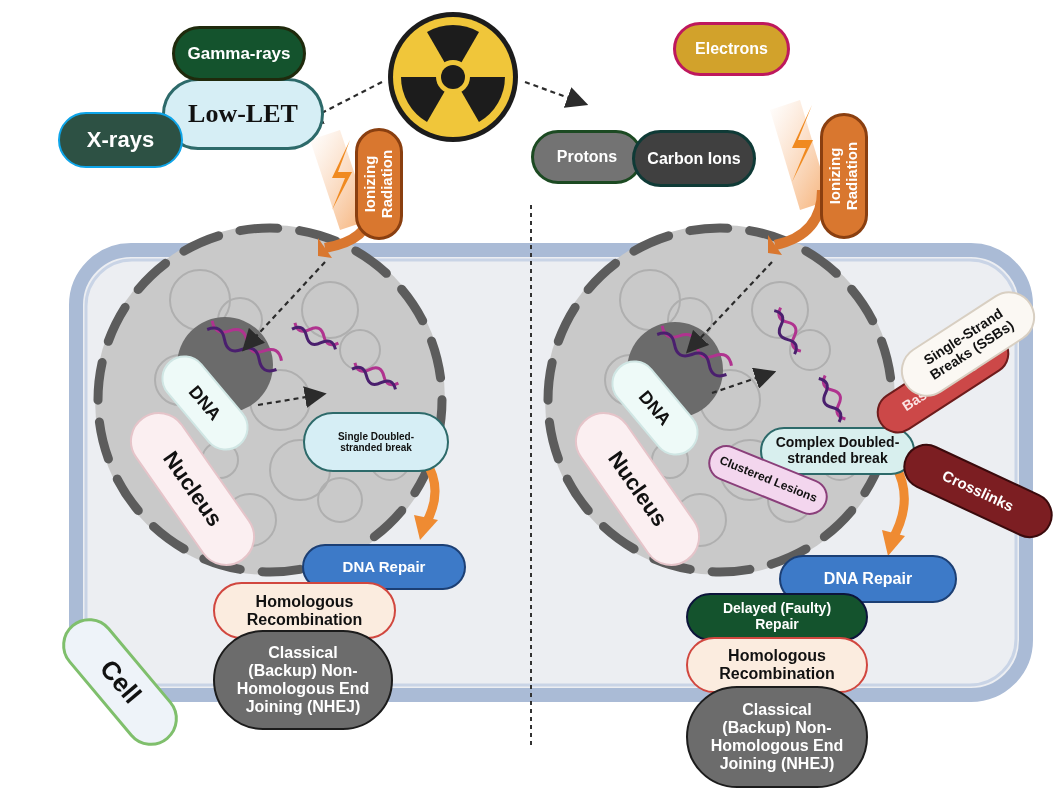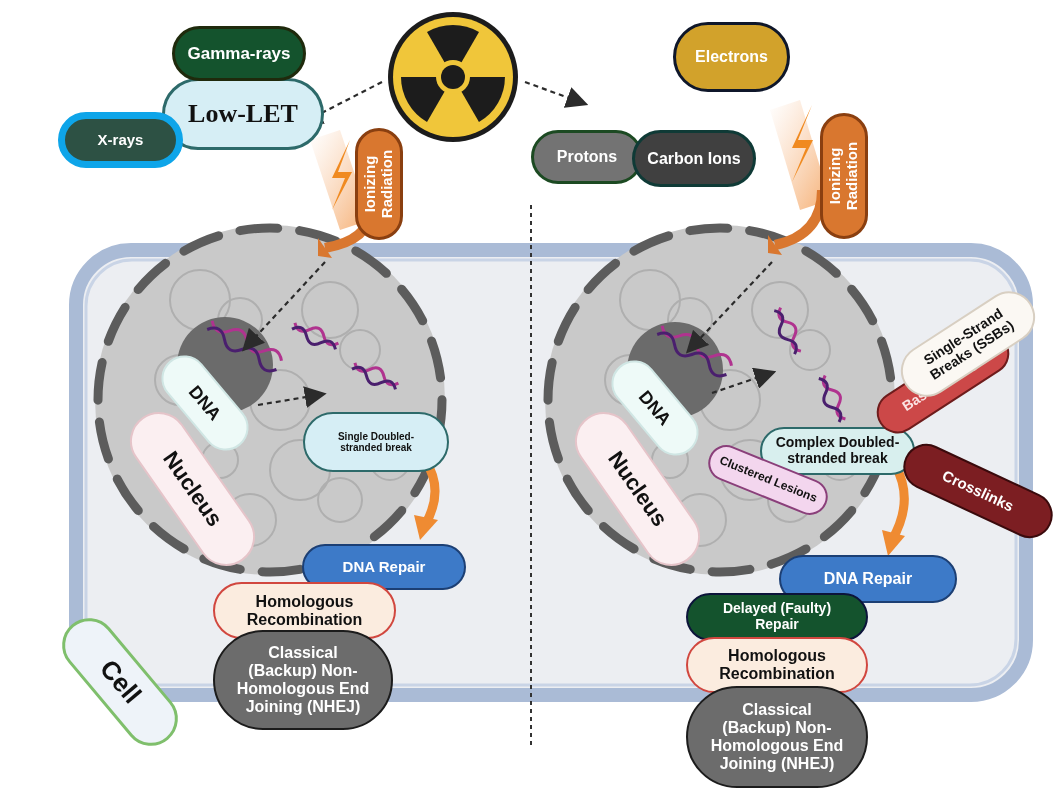--- a/index.html
+++ b/index.html
@@ -116,27 +116,27 @@
         <path d="M0,0 L-26,-45 A52,52 0 0 1 26,-45 Z" transform="rotate(120)"></path>
         <path d="M0,0 L-26,-45 A52,52 0 0 1 26,-45 Z" transform="rotate(240)"></path>
       </g>
       <circle r="17" fill="#f0c63a"></circle>
       <circle r="12" fill="#1c1c1c"></circle>
     </g>
   </svg>
 
   <div class="pill bk" style="left:162px;top:78px;width:162px;height:72px;background:#d6eef5;border:3px solid #2d6a6a;font-size:26px;font-family:Liberation Serif, serif;">Low-LET</div>
   <div class="pill wt" style="left:172px;top:26px;width:134px;height:55px;background:#14532d;border:3px solid #1f2a0c;font-size:17px;">Gamma-rays</div>
-  <div class="pill wt" style="left:58px;top:112px;width:125px;height:56px;background:#2d5144;border:7px solid #0ea5e9;font-size:15px;">X-rays</div>
+  <div class="pill wt" style="left:58px;top:112px;width:125px;height:56px;background:#2d5144;border:2px solid #0ea5e9;font-size:22px;">X-rays</div>
   <div class="pill wt rot" style="left:323px;top:160px;width:112px;height:48px;background:#d9772f;border:3px solid #8a3f10;font-size:15px;white-space:pre;transform:rotate(-90deg);">
     <span>Ionizing
 Radiation</span>
   </div>
 
-  <div class="pill wt" style="left:673px;top:22px;width:117px;height:70px;background:#d2a22b;border:3px solid #0f172a;font-size:16px;">Electrons</div>
+  <div class="pill wt" style="left:673px;top:22px;width:117px;height:54px;background:#d2a22b;border:3px solid #be185d;font-size:16px;">Electrons</div>
   <div class="pill wt" style="left:531px;top:130px;width:112px;height:54px;background:#737373;border:3px solid #1c4a22;font-size:16px;">Protons</div>
   <div class="pill wt" style="left:632px;top:130px;width:124px;height:57px;background:#404040;border:3px solid #0f3a36;font-size:16px;">Carbon Ions</div>
   <div class="pill wt rot" style="left:781px;top:152px;width:126px;height:48px;background:#d9772f;border:3px solid #8a3f10;font-size:15px;white-space:pre;transform:rotate(-90deg);">
     <span>Ionizing
 Radiation</span>
   </div>
 
   <div class="pill bk rot" style="left:150px;top:380px;width:110px;height:46px;background:#eefaf8;border:2px solid #d0e6e4;font-size:18px;transform:rotate(50deg);">DNA</div>
   <div class="pill bk rot" style="left:105px;top:460px;width:175px;height:58px;background:#fbeff1;border:2px solid #e5c4c9;font-size:22px;transform:rotate(55deg);">Nucleus</div>
   <div class="pill bk rot" style="left:45px;top:655px;width:150px;height:54px;background:#eef3f9;border:3px solid #7fbf6c;font-size:26px;transform:rotate(50deg);">Cell</div>

